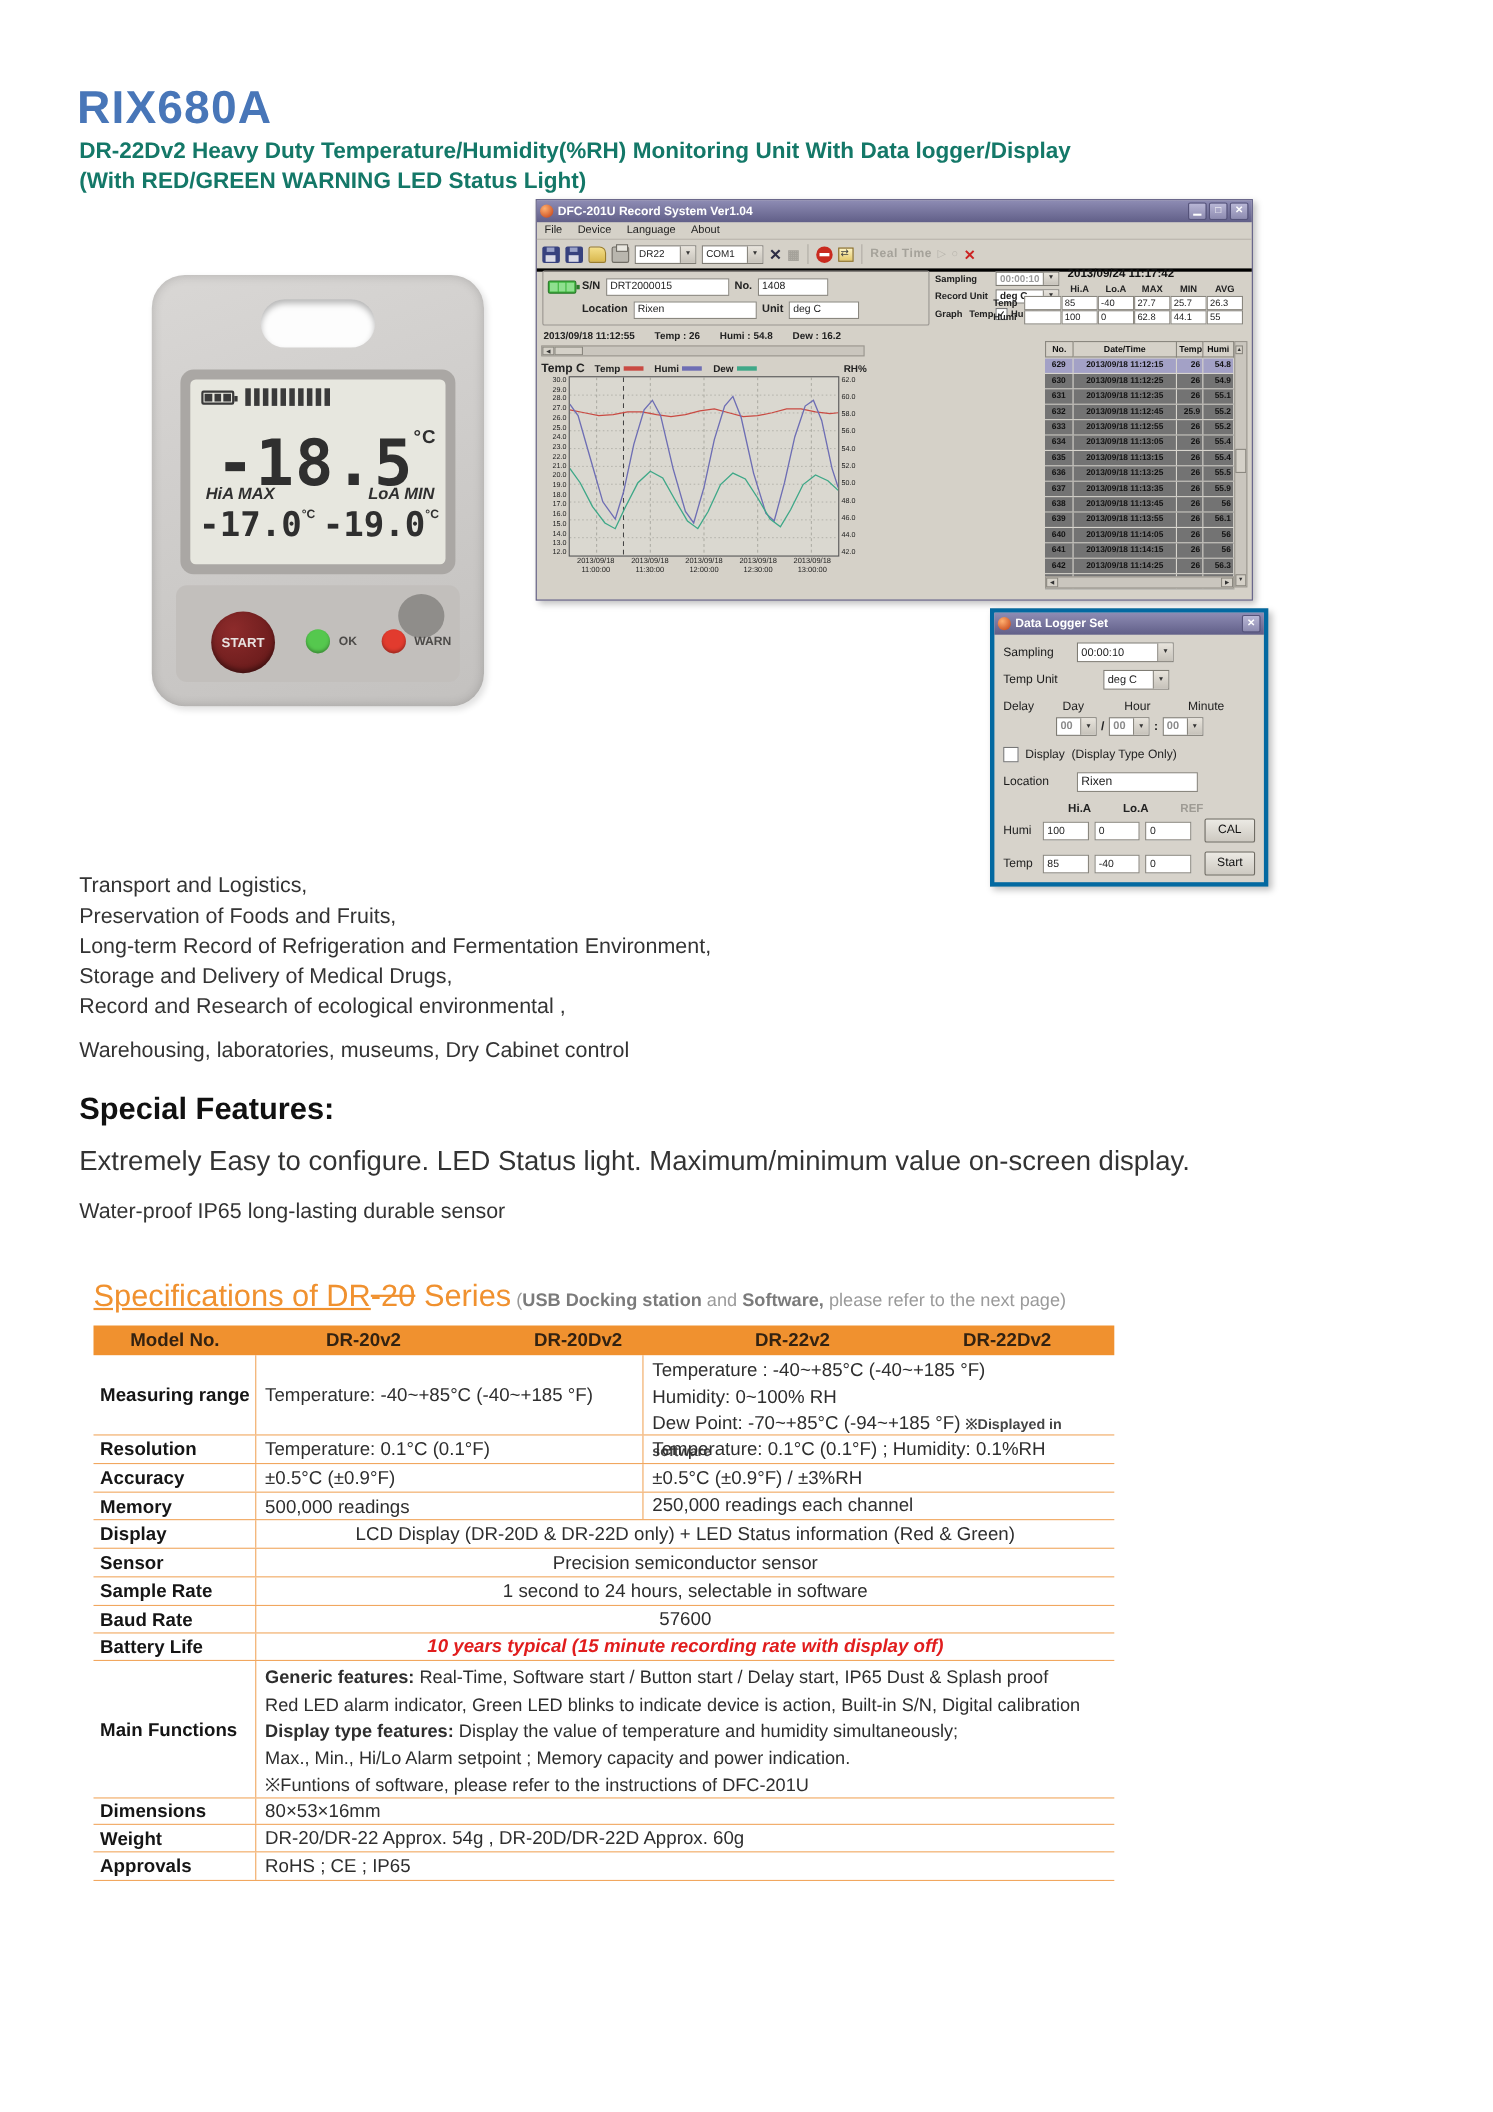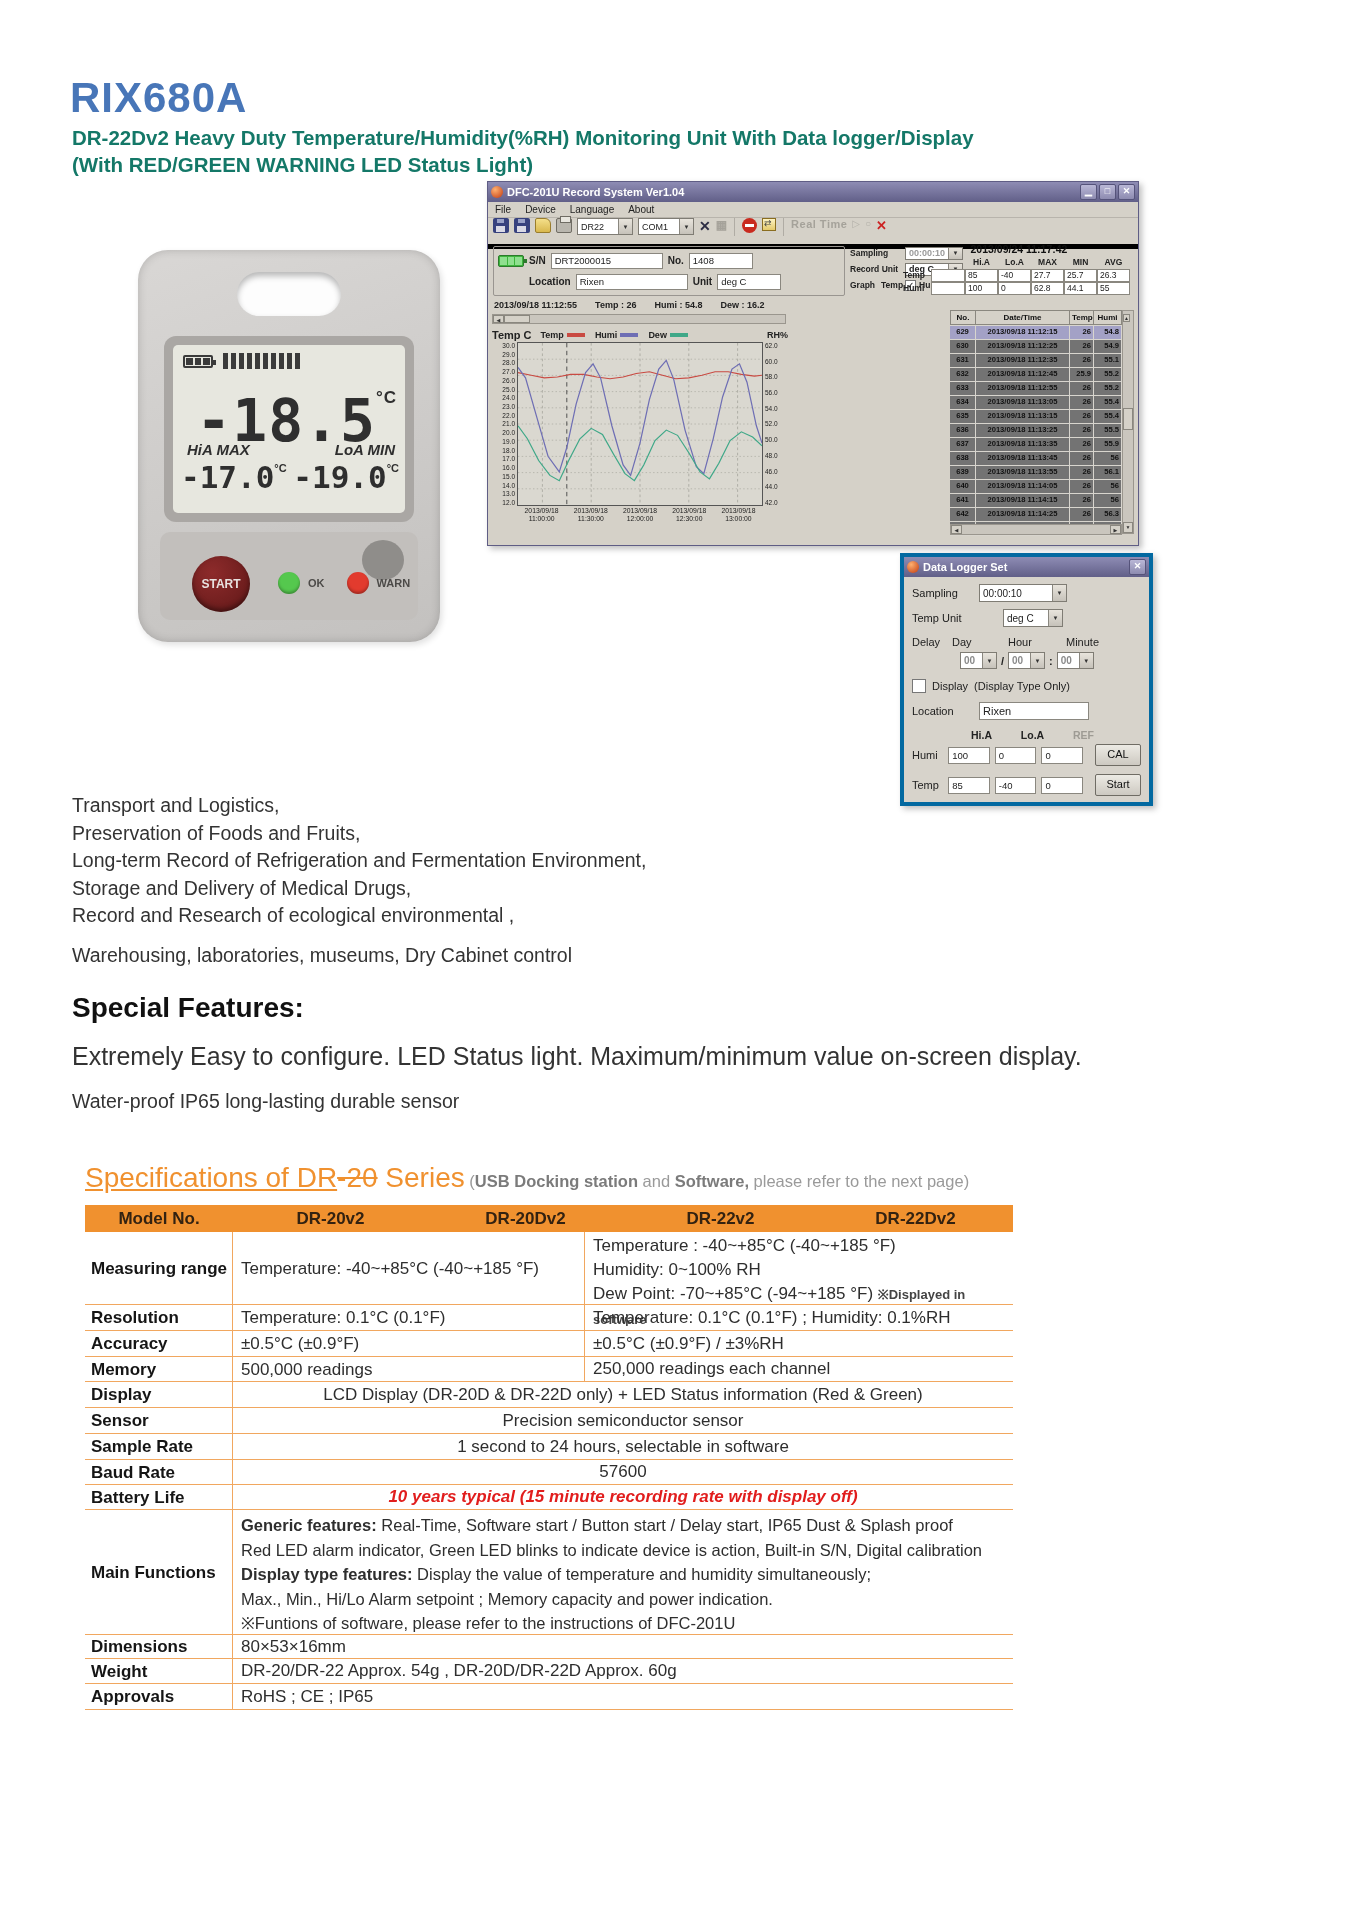--- a/index.html
+++ b/index.html
@@ -49,21 +49,21 @@
   
   .sw{left:487px;top:181px;width:650px;height:363px;background:#d5d1c8;border:1px solid #5f5d85;
       box-shadow:3px 3px 6px rgba(0,0,0,.25);font-size:10px;}
   .titlebar{height:20px;background:linear-gradient(#8e8cb4,#615f88);display:flex;align-items:center;
             padding:0 3px;color:#fff;font-weight:bold;font-size:11px;gap:4px;}
   .tb-icon{width:12px;height:12px;border-radius:50%;background:radial-gradient(circle at 35% 30%,#ffb070,#c03a10);flex:none;}
   .winbtns{margin-left:auto;display:flex;gap:2px;}
   .winbtn{width:15px;height:14px;background:linear-gradient(#b9b7d6,#8d8bb0);border:1px solid #55537a;
           color:#fff;font-size:9px;line-height:12px;text-align:center;border-radius:2px;}
   .menubar{height:15px;display:flex;gap:14px;align-items:center;padding:0 7px;border-bottom:1px solid #b8b4ac;font-size:10px;color:#222;}
-  .toolbar{height:26px;display:flex;gap:5px;padding:0 5px;border-bottom:5px solid #000000;}
+  .toolbar{height:26px;display:flex;align-items:center;gap:5px;padding:0 5px;border-bottom:3px solid #000000;}
   .ticon{width:16px;height:15px;display:inline-block;position:relative;flex:none;}
   .i-disk{background:#37417e;border-radius:2px;}
   .i-disk:after{content:"";position:absolute;left:3px;bottom:1px;width:9px;height:6px;background:#d9d9e5;}
   .i-disk:before{content:"";position:absolute;left:4px;top:1px;width:7px;height:4px;background:#9aa2c8;}
   .i-folder{background:linear-gradient(#f4df8a,#d9b84e);border-radius:2px 6px 2px 2px;border:1px solid #9a7d2c;box-sizing:border-box;}
   .i-print{background:#b9b6ae;border:1px solid #6f6c64;box-sizing:border-box;border-radius:2px;}
   .i-print:after{content:"";position:absolute;left:3px;top:-3px;width:9px;height:5px;background:#e8e6df;border:1px solid #6f6c64;}
   .sep{width:1px;height:18px;background:#b0aca4;margin:0 2px;}
   .combo{background:#fff;border:1px solid #7f7c74;height:17px;display:flex;align-items:center;
          font-size:9px;padding-left:3px;box-sizing:border-box;}
@@ -137,21 +137,21 @@
   .dthscroll{position:absolute;left:462px;top:342px;width:172px;height:11px;background:#cac6be;border:1px solid #9a968e;display:flex;box-sizing:border-box;justify-content:space-between;}
 
   
   .dlg{left:900px;top:553px;width:245px;height:245px;background:#d7d3cb;border:4px solid #0369a1;
        box-shadow:3px 3px 6px rgba(0,0,0,.25);font-size:11px;}
   .dlg .titlebar{height:20px;}
   .drow{display:flex;align-items:center;margin:7px 8px 0 8px;gap:5px;}
   .dlbl{font-size:11px;color:#1a1a1a;width:62px;flex:none;}
   .dcombo{height:18px;font-size:10px;}
   .delay-lbls{display:flex;margin:9px 8px 0 8px;font-size:11px;}
-  .delay-lbls span:nth-child(1){width:40px;} .delay-lbls span:nth-child(2){width:56px;}
+  .delay-lbls span:nth-child(1){width:54px;} .delay-lbls span:nth-child(2){width:56px;}
   .delay-lbls span:nth-child(3){width:58px;}
   .delay-vals{display:flex;align-items:center;margin:4px 8px 0 56px;gap:4px;font-weight:bold;}
   .dsmall{width:37px;height:17px;color:#8a8a8a;}
   .chkrow{display:flex;align-items:center;gap:6px;margin:10px 8px 0 8px;}
   .chkbox{width:12px;height:12px;background:#fff;border:1px solid #777;}
   .note{font-size:11px;}
   .hdr3{display:flex;margin:9px 0 0 52px;font-size:10.5px;font-weight:bold;}
   .hdr3 span{width:51px;text-align:center;}
   .hdr3 .ref{color:#9e9b94;}
   .valrow{display:flex;align-items:center;margin:3px 8px 0 8px;gap:5px;}

